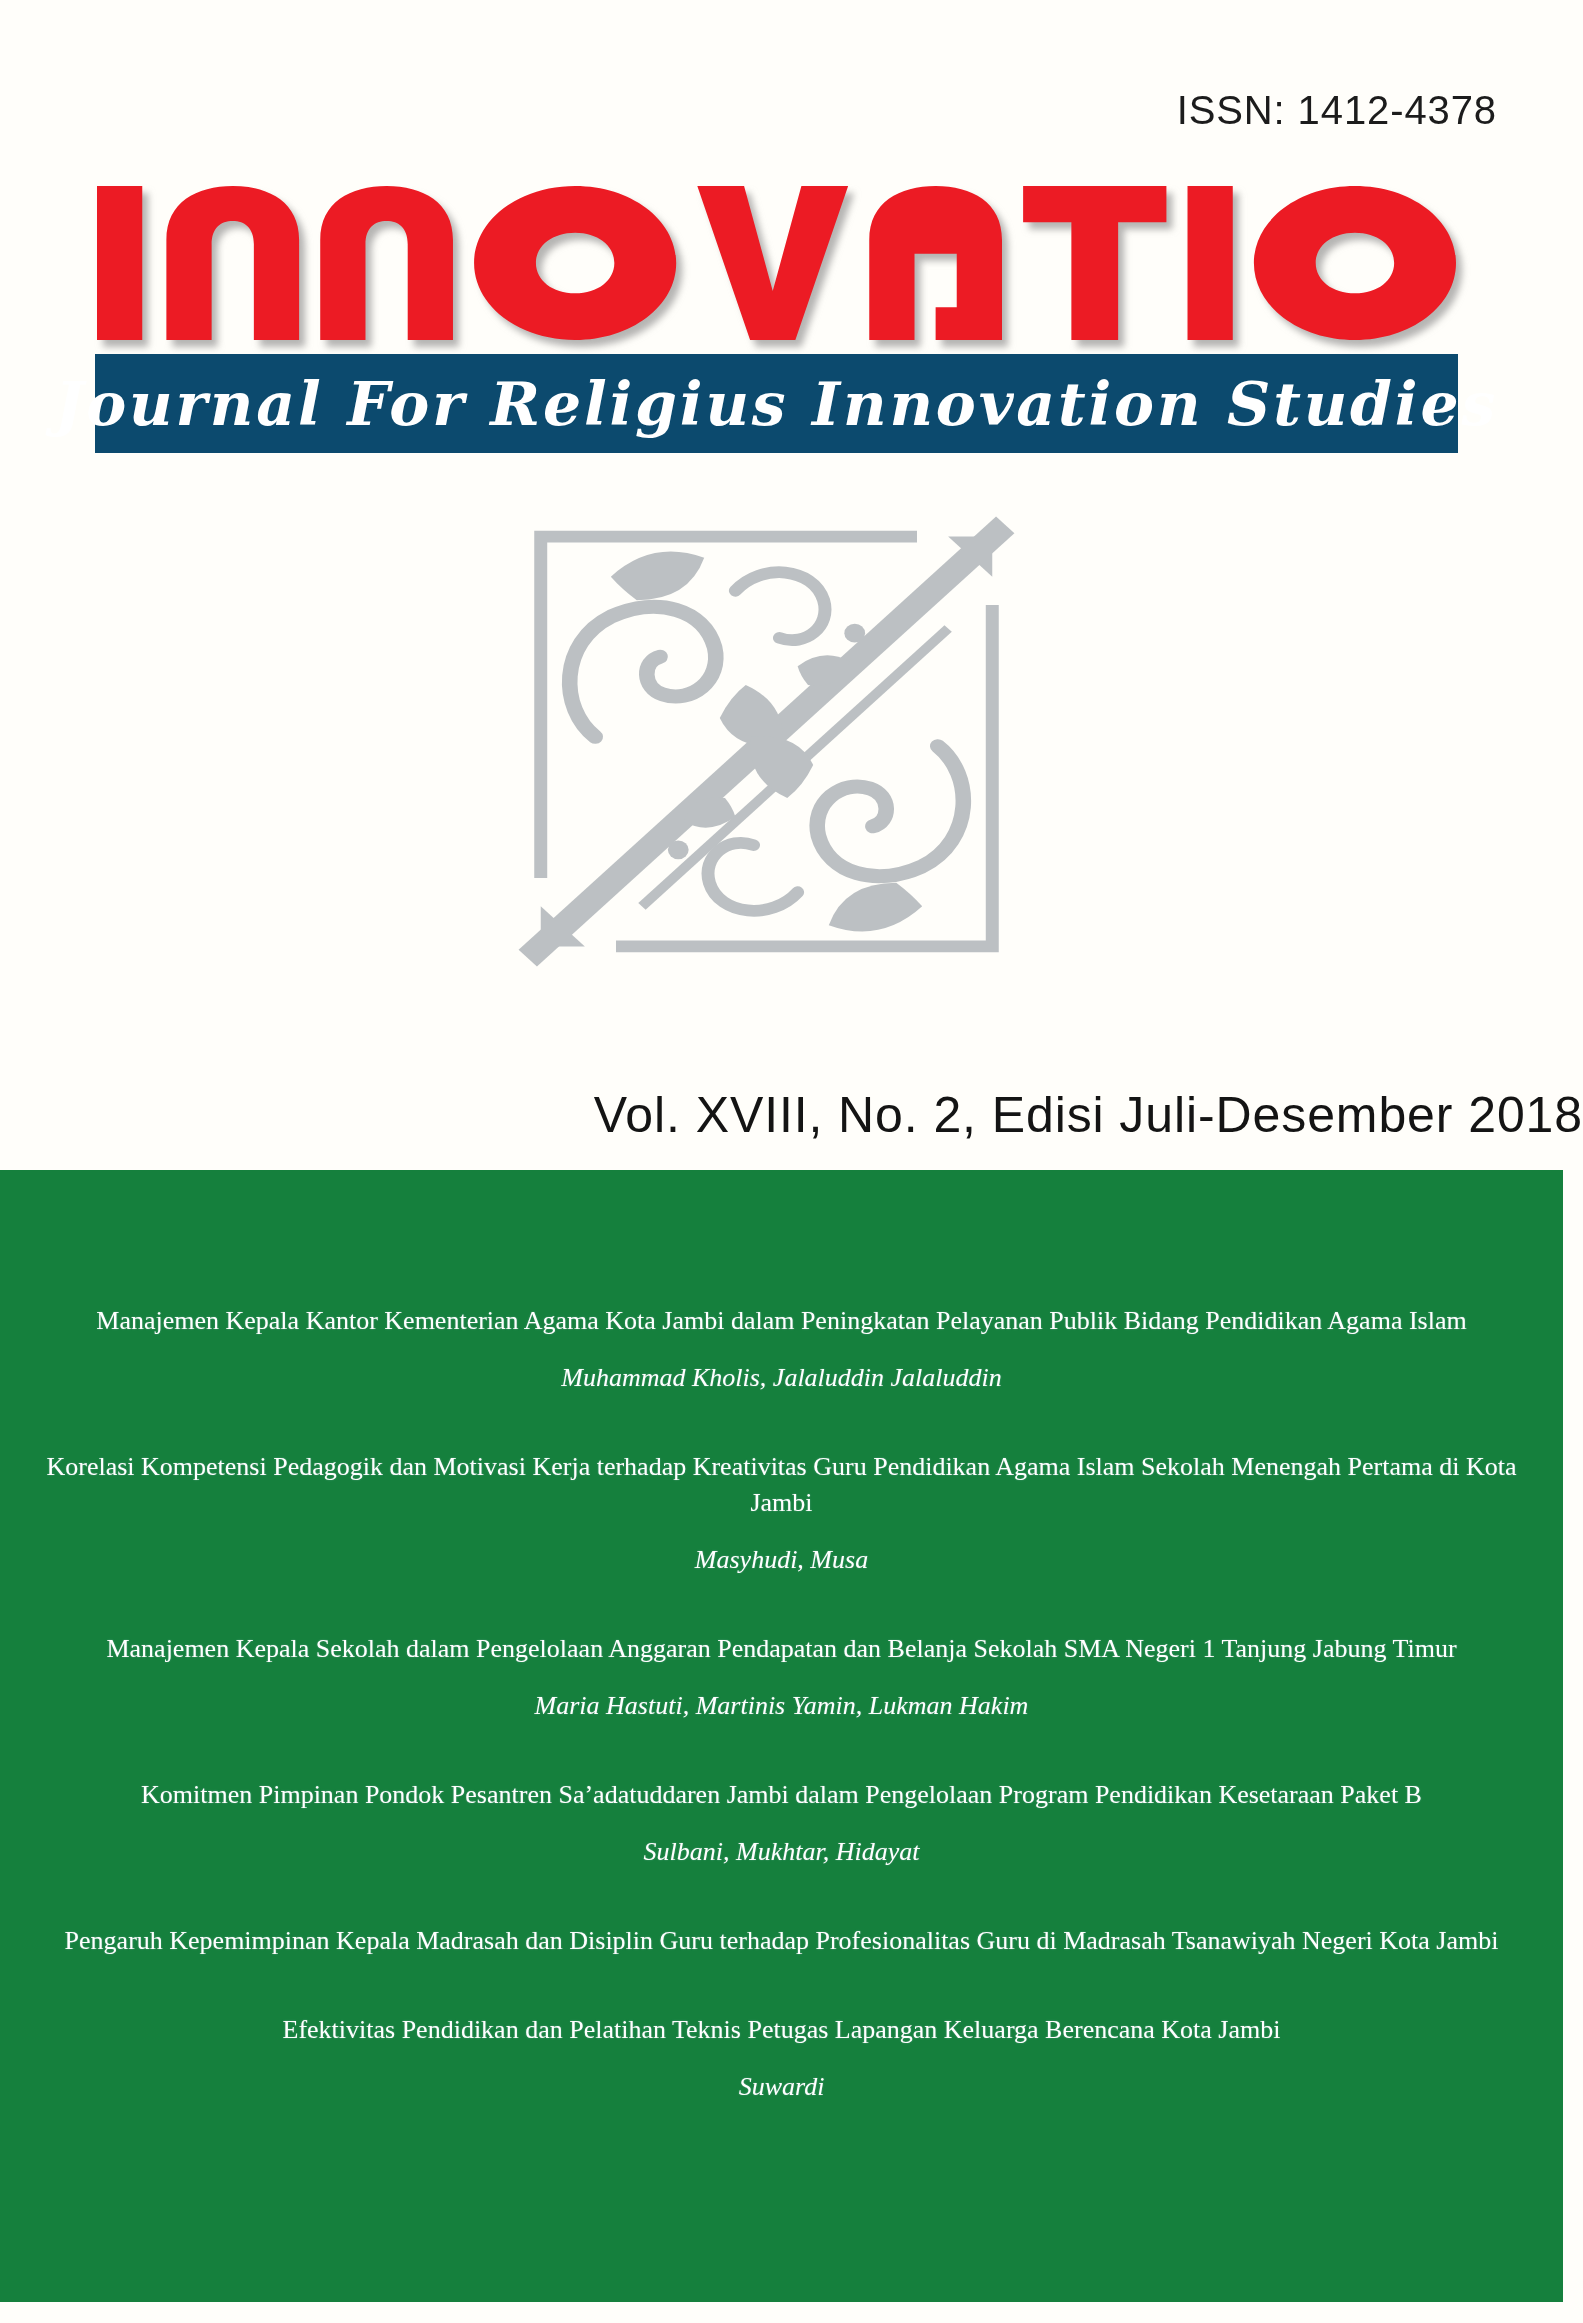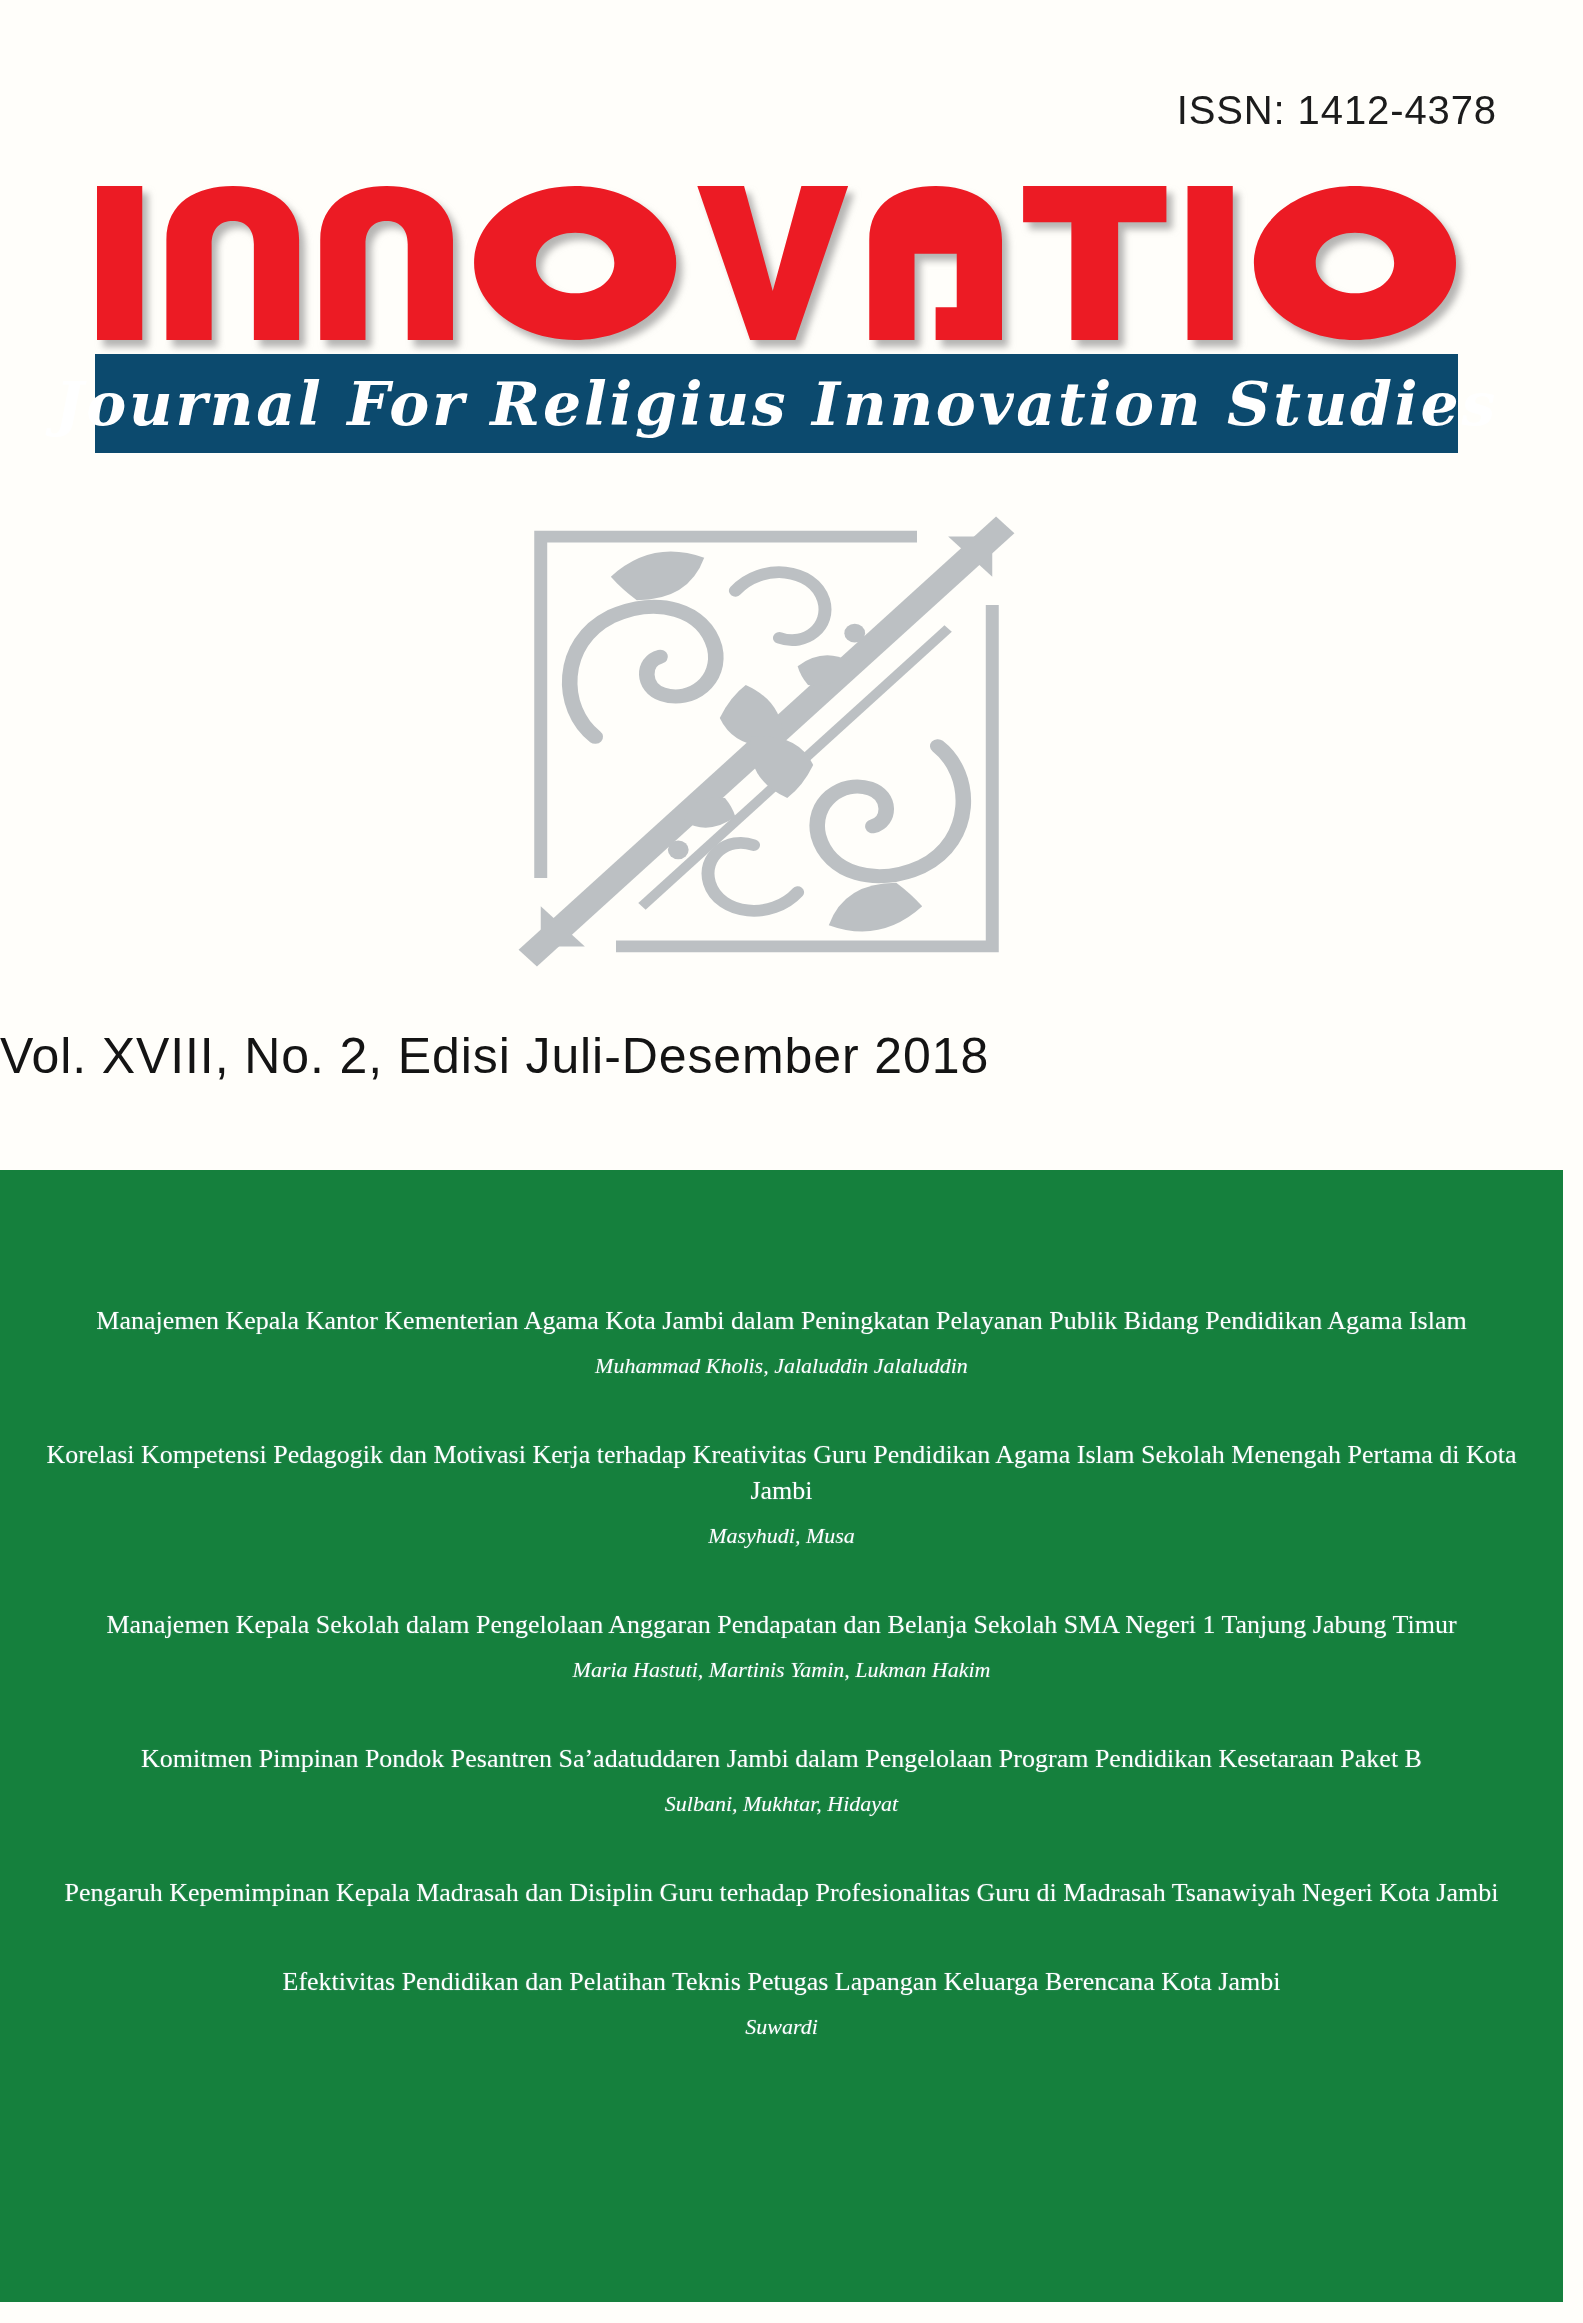--- a/index.html
+++ b/index.html
@@ -28,40 +28,40 @@
   .banner .tagline{
     font-family:"DejaVu Serif","Liberation Serif",serif;
     font-style:italic;font-weight:bold;
     font-size:60px;color:#ffffff;letter-spacing:2.8px;white-space:nowrap;
   }
   .ornament{
     position:absolute;left:507px;top:506px;width:519px;height:471px;
   }
   .ornament svg{width:100%;height:100%;display:block;}
   .edition{
-    position:absolute;left:0;top:1027px;width:100%;
-    text-align:left;font-size:50px;color:#141414;letter-spacing:0.9px;
+    position:absolute;left:0;top:1086px;width:100%;
+    text-align:right;font-size:50px;color:#141414;letter-spacing:0.9px;
   }
   .toc{
     position:absolute;left:0;top:1170px;width:1563px;height:1132px;
     background:#15803d;box-sizing:border-box;
     padding-top:133px;
     display:flex;flex-direction:column;align-items:center;
   }
   .entry{
     width:1499px;text-align:center;color:#ffffff;
     font-family:"Liberation Serif",serif;
     margin-bottom:53px;
   }
   .entry-title{
     font-size:26px;line-height:36px;
     text-shadow:0 0 1.9px rgba(210,215,255,0.35);
   }
   .entry-authors{
-    font-size:22px;line-height:36px;font-style:italic;margin-top:9px;
+    font-size:26px;line-height:36px;font-style:italic;margin-top:21px;
     text-shadow:0 0 1.9px rgba(210,215,255,0.35);
   }
 </style>
 </head>
 <body>
 
 <div class="page">
 
   <div class="issn">ISSN: 1412-4378</div>
 

